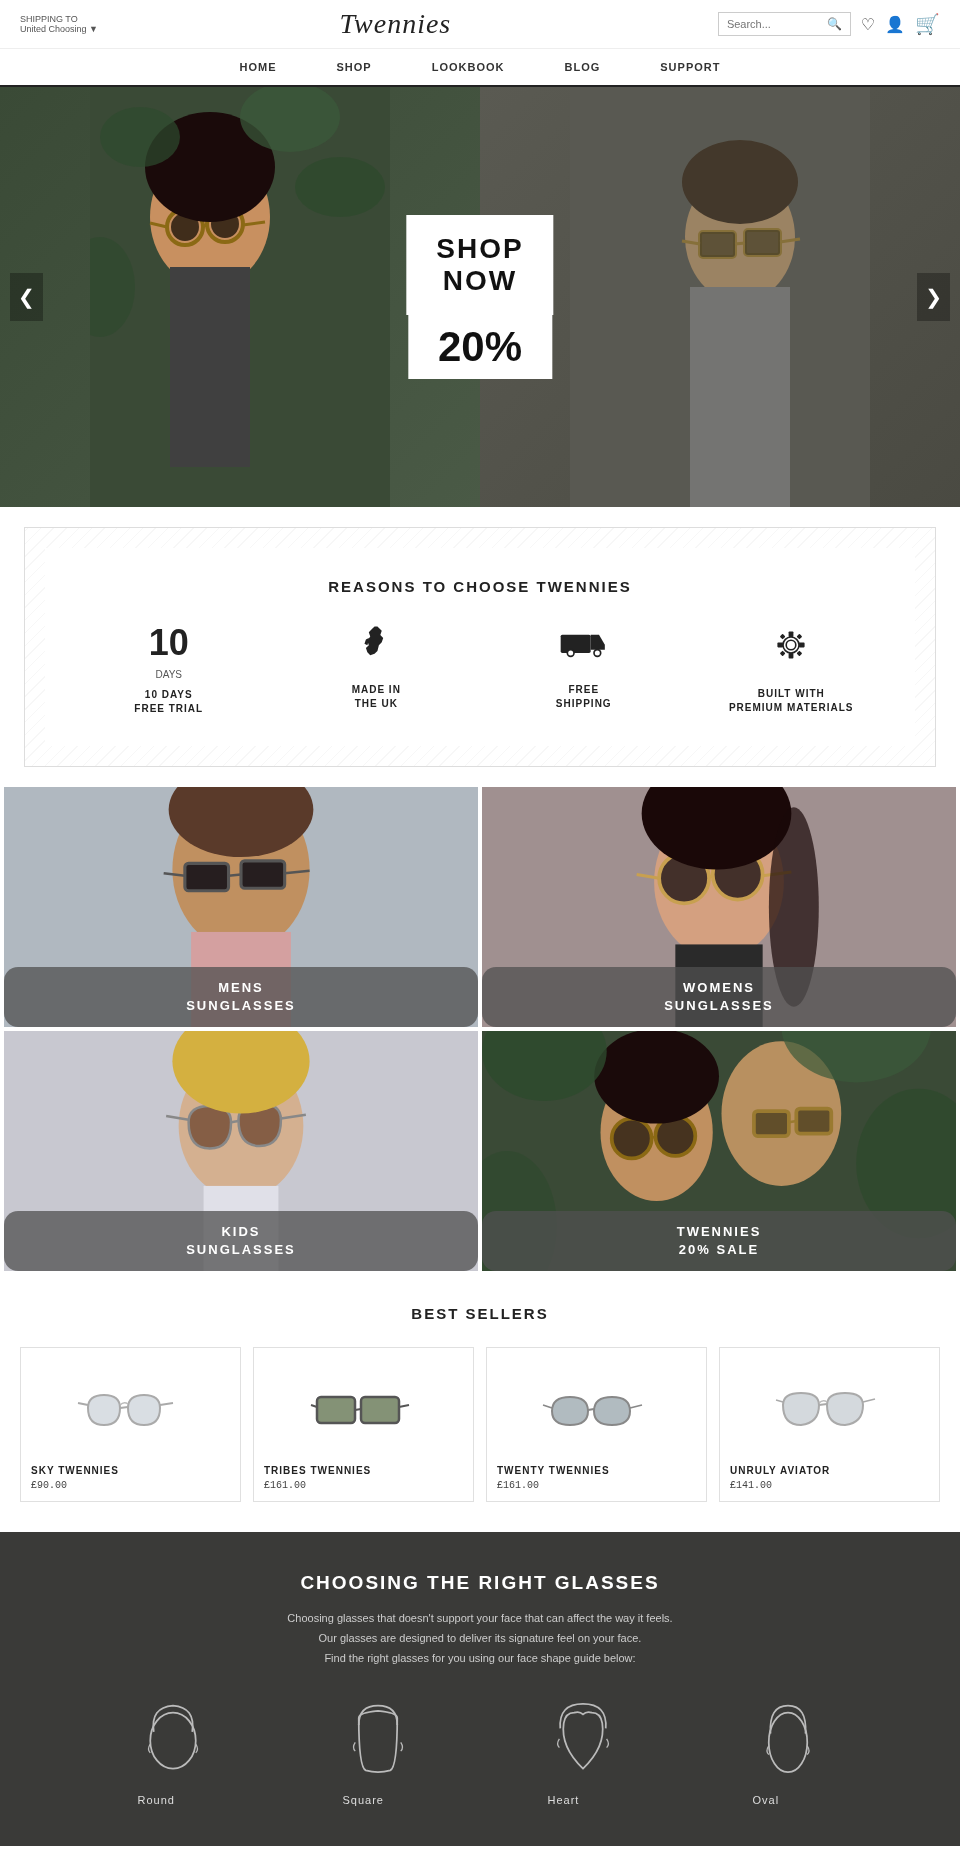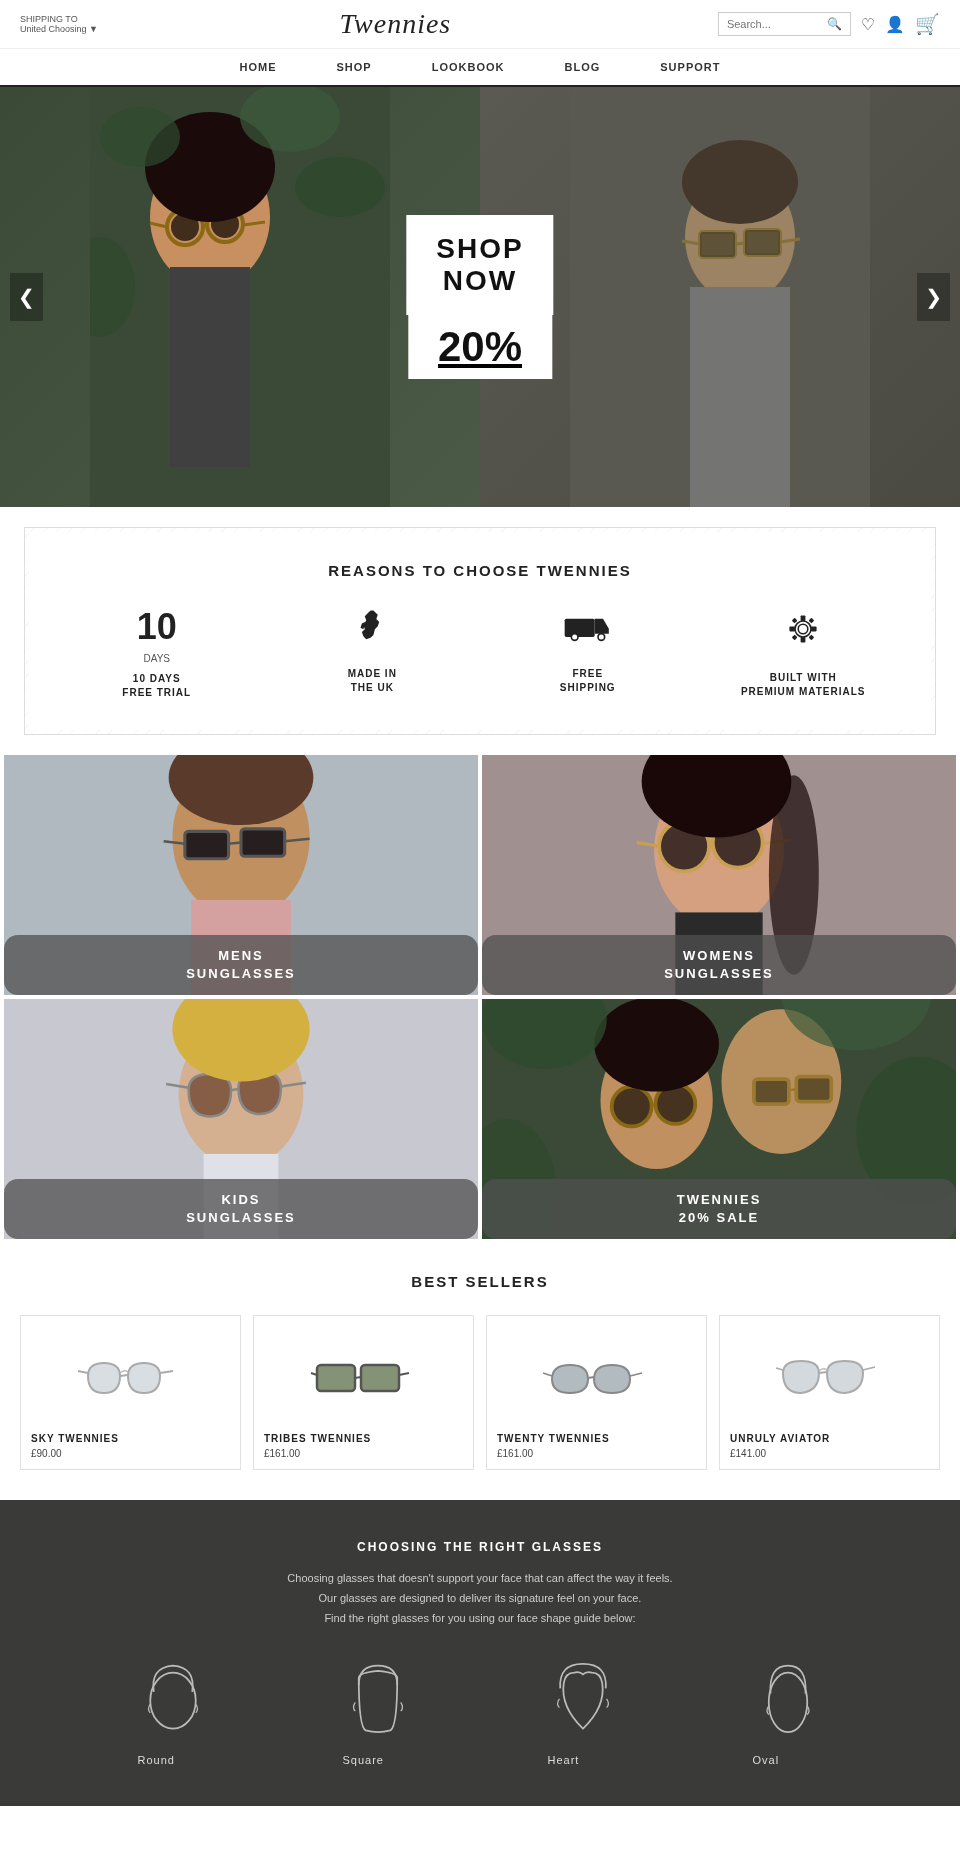--- a/index.html
+++ b/index.html
@@ -20,21 +20,21 @@
     .main-nav { display: flex; justify-content: center; gap: 60px; padding: 12px 8px; border-bottom: 2px solid #222; }
     .main-nav a { text-decoration: none; color: #333; font-size: 11px; font-weight: bold; letter-spacing: 1px; }
 
     
     .hero { position: relative; width: 100%; height: 420px; background: #2d3b2a; overflow: hidden; display: flex; align-items: center; justify-content: center; }
     .hero-left { flex: 1; background: linear-gradient(135deg, #3a4a36, #4a5a46); display: flex; align-items: center; justify-content: center; }
     .hero-right { flex: 1; background: linear-gradient(135deg, #5a5a52, #4a4a42); display: flex; align-items: center; justify-content: center; }
     .hero-overlay { position: absolute; top: 50%; left: 50%; transform: translate(-50%, -50%); text-align: center; z-index: 10; }
     .hero-shop-now { background: #fff; padding: 18px 30px; margin-bottom: 0; }
     .hero-shop-now h2 { font-size: 28px; font-weight: 900; letter-spacing: 2px; color: #111; }
-    .hero-percent { background: #fff; padding: 8px 30px; display: inline-block; text-decoration: underline; }
+    .hero-percent { background: #fff; padding: 8px 30px; display: inline-block; }
     .hero-percent h1 { font-size: 42px; font-weight: 900; color: #111; }
     .hero-arrow { position: absolute; top: 50%; transform: translateY(-50%); background: rgba(0,0,0,0.3); color: #fff; border: none; font-size: 20px; padding: 12px 8px; cursor: pointer; z-index: 20; }
     .hero-arrow-left { left: 10px; }
     .hero-arrow-right { right: 10px; }
     .reasons-title { text-align: center; font-size: 15px; font-weight: bold; letter-spacing: 2px; margin-bottom: 30px; color: #222; }
     .reasons-grid { display: flex; justify-content: space-around; align-items: flex-start; text-align: center; }
     .reason-item { flex: 1; display: flex; flex-direction: column; align-items: center; gap: 8px; }
     .reason-icon { font-size: 36px; color: #222; margin-bottom: 5px; }
     .reason-days-num { font-size: 36px; font-weight: bold; color: #222; line-height: 1; }
     .reason-days-label { font-size: 10px; color: #555; }
@@ -50,25 +50,25 @@
     .category-label { position: absolute; bottom: 0; left: 0; right: 0; background: rgba(80,80,80,0.75); padding: 12px; text-align: center; border-radius: 14px; }
     .category-label span { color: #fff; font-size: 13px; font-weight: bold; letter-spacing: 2px; display: block; line-height: 1.4; }
 
     
     .best-sellers { padding: 30px 20px; }
     .section-title { text-align: center; font-size: 15px; font-weight: bold; letter-spacing: 2px; margin-bottom: 25px; color: #222; }
     .products-grid { display: grid; grid-template-columns: repeat(4, 1fr); gap: 12px; }
     .product-card { border: 1px solid #e0e0e0; padding: 15px 10px 10px; }
     .product-img { width: 100%; height: 90px; display: flex; align-items: center; justify-content: center; margin-bottom: 12px; }
     .product-name { font-size: 10px; font-weight: bold; color: #222; letter-spacing: 1px; margin-bottom: 4px; }
-    .product-price { font-size: 10px; color: #444; }
+    .product-price { font-size: 10px; color: #444; font-family: Liberation Mono, monospace; }
 
     
     .choosing-section { background: #3a3a38; padding: 40px 30px; margin-top: 0; }
-    .choosing-title { text-align: center; font-size: 12px; font-weight: bold; letter-spacing: 2px; color: #fff; margin-bottom: 15px; }
+    .choosing-title { text-align: center; font-size: 19px; font-weight: bold; letter-spacing: 2px; color: #fff; margin-bottom: 15px; }
     .choosing-text { text-align: center; font-size: 11px; color: #ccc; line-height: 1.8; margin-bottom: 30px; }
     .face-shapes { display: flex; justify-content: space-around; align-items: flex-end; padding: 0 40px; }
     .face-shape { display: flex; flex-direction: column; align-items: flex-start; gap: 16px; }
     .face-shape-icon { width: 70px; height: 80px; }
     .face-shape-label { font-size: 11px; color: #ddd; letter-spacing: 1px; }
   </style>
 </head>
 <body>
 
 <div class="top-bar">
@@ -147,21 +147,21 @@
     <div class="hero-shop-now">
       <h2>SHOP<br>NOW</h2>
     </div>
     <div class="hero-percent">
       <h1>20%</h1>
     </div>
   </div>
   <button class="hero-arrow hero-arrow-right">❯</button>
 </div>
 
-<div style="margin:20px 24px; background: repeating-linear-gradient(-45deg,transparent,transparent 8px,rgba(0,0,0,0.03) 8px,rgba(0,0,0,0.03) 9px); border:1px solid #ddd; padding:4px;">
+<div style="margin:20px 24px; background: repeating-linear-gradient(-45deg,transparent,transparent 8px,rgba(0,0,0,0.03) 8px,rgba(0,0,0,0.03) 9px); border:1px solid #ddd; padding:20px;">
   <div style="background:#fff;padding:30px 20px;">
     <div class="reasons-title">REASONS TO CHOOSE TWENNIES</div>
     <div class="reasons-grid">
 
       <div class="reason-item">
         <div class="reason-days-num">10</div>
         <div class="reason-days-label">DAYS</div>
         <div class="reason-text">10 DAYS<br>FREE TRIAL</div>
       </div>
 

